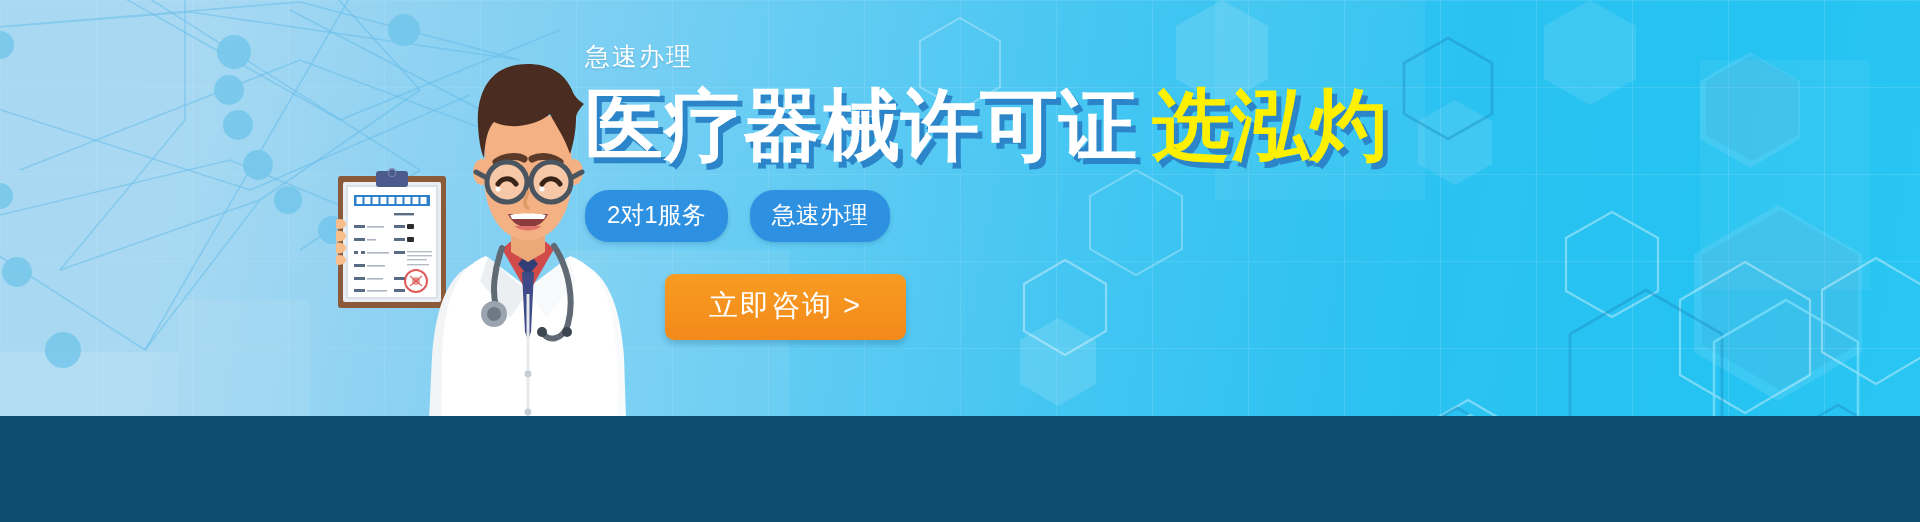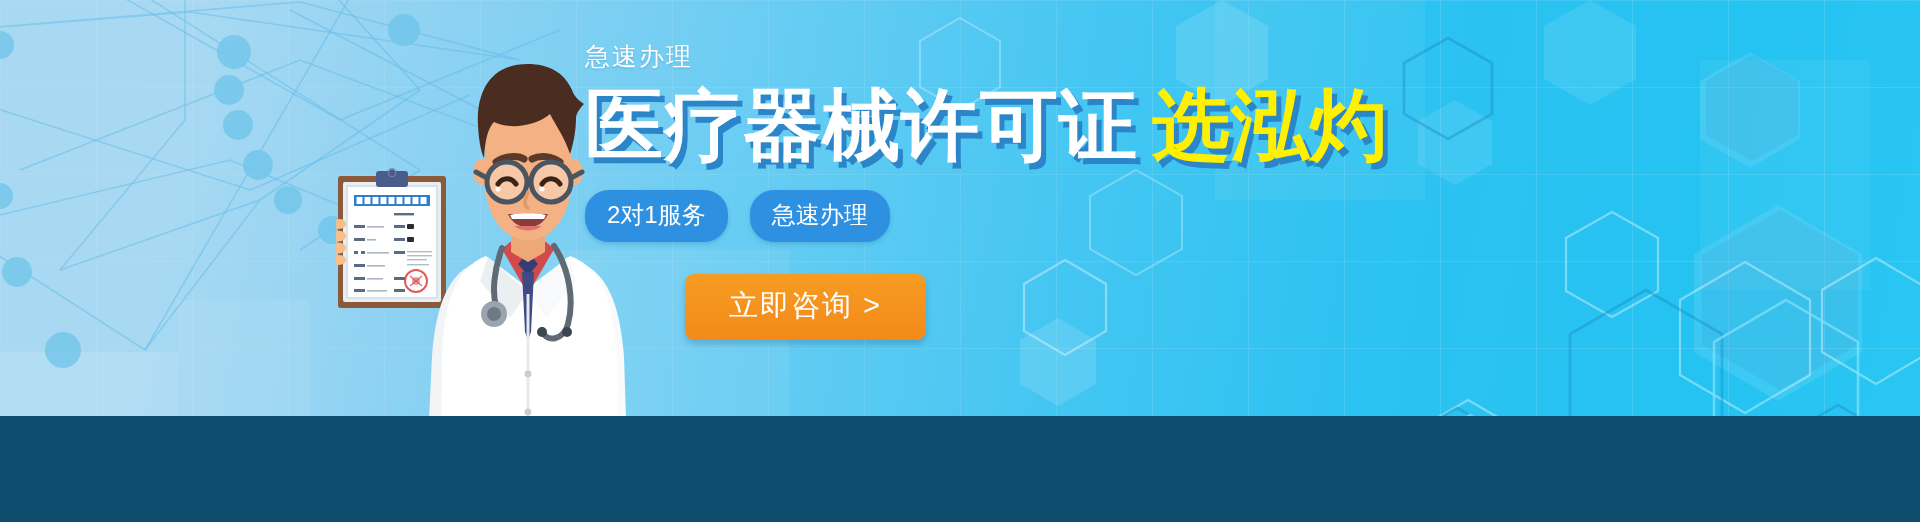--- a/index.html
+++ b/index.html
@@ -100,21 +100,21 @@
     font-size: 24px;
     line-height: 1;
     padding: 13px 22px 15px;
     border-radius: 24px;
     white-space: nowrap;
     box-shadow: 0 2px 4px rgba(16,80,130,.22);
   }
 
   .cta-wrap {
     margin-top: 32px;
-    margin-left: 100px;
+    margin-left: 80px;
   }
   .cta {
     display: inline-block;
     background: linear-gradient(180deg, #f79c22 0%, #f3891a 100%);
     color: #ffffff;
     font-size: 29px;
     line-height: 1;
     padding: 17px 44px 20px;
     border-radius: 9px;
     white-space: nowrap;

